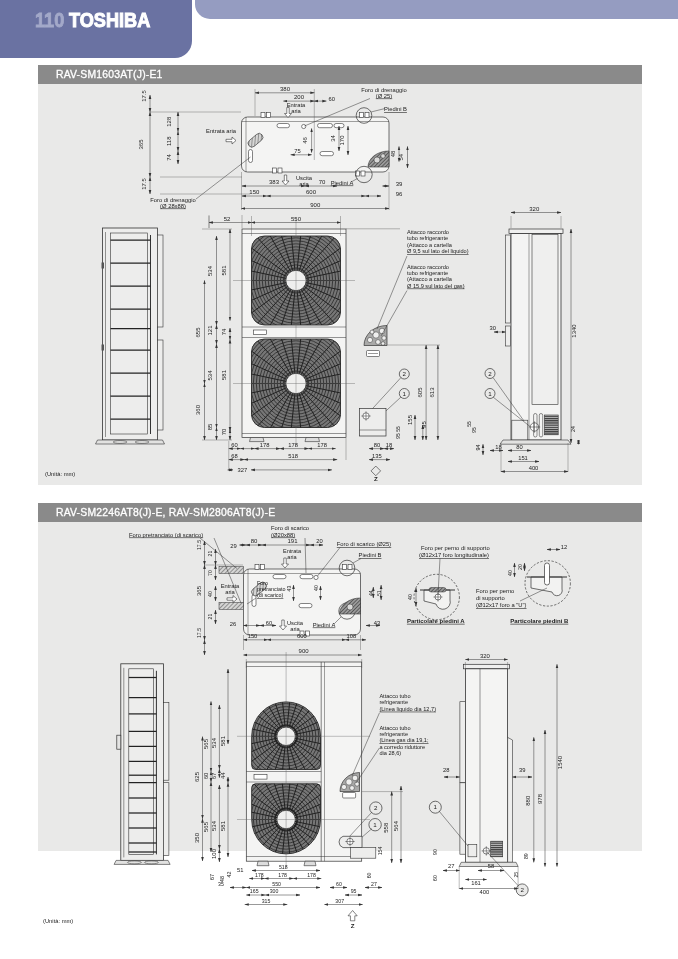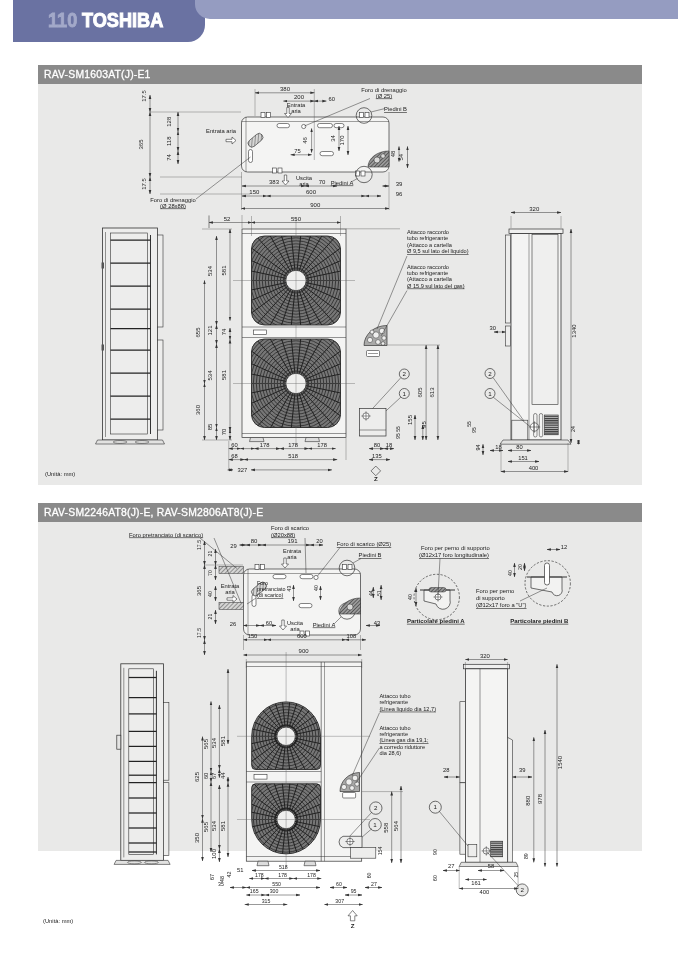--- a/index.html
+++ b/index.html
@@ -1,23 +1,23 @@
 <!DOCTYPE html>
 <html><head>
 <meta charset="utf-8">
 <title>110 TOSHIBA</title>
 <style>
 html,body{margin:0;padding:0;background:#ffffff;}
 body{width:678px;height:959px;position:relative;font-family:"Liberation Sans",sans-serif;overflow:hidden;}
-.hdrL{position:absolute;left:13px;top:0;width:192px;height:42px;background:#6a72a2;border-bottom-right-radius:17px;text-align:center;}
+.hdrL{position:absolute;left:0;top:0;width:192px;height:58px;background:#6a72a2;border-bottom-right-radius:17px;text-align:center;}
 .hdrL .num{position:absolute;left:35px;top:9px;font-size:19.5px;font-weight:bold;color:#a3a9c9;letter-spacing:0px;-webkit-text-stroke:0.8px #a3a9c9;transform:scaleX(0.93);transform-origin:left;}
 .hdrL .brand{position:absolute;left:69px;top:9px;font-size:19.5px;font-weight:bold;color:#ffffff;letter-spacing:0px;-webkit-text-stroke:1px #ffffff;transform:scaleX(0.93);transform-origin:left;}
 .hdrR{position:absolute;left:194.5px;top:0;width:483.5px;height:19px;background:#959cc1;border-bottom-left-radius:15px;}
 .panel{position:absolute;left:38px;width:604px;background:#e9e9e8;}
-.ptitle{height:19px;background:#8a8a8a;color:#ffffff;font-size:10.4px;line-height:19.5px;padding-left:6px;letter-spacing:0.2px;-webkit-text-stroke:0.3px #ffffff;}
+.ptitle{height:19px;background:#8a8a8a;color:#ffffff;font-size:10.4px;line-height:19.5px;padding-left:18px;letter-spacing:0.2px;-webkit-text-stroke:0.3px #ffffff;}
 </style>
 </head>
 <body>
 
 <div class="hdrL">
 <span class="num">110</span>
 <span class="brand">TOSHIBA</span>
 </div>
 
 <div class="hdrR"></div>

